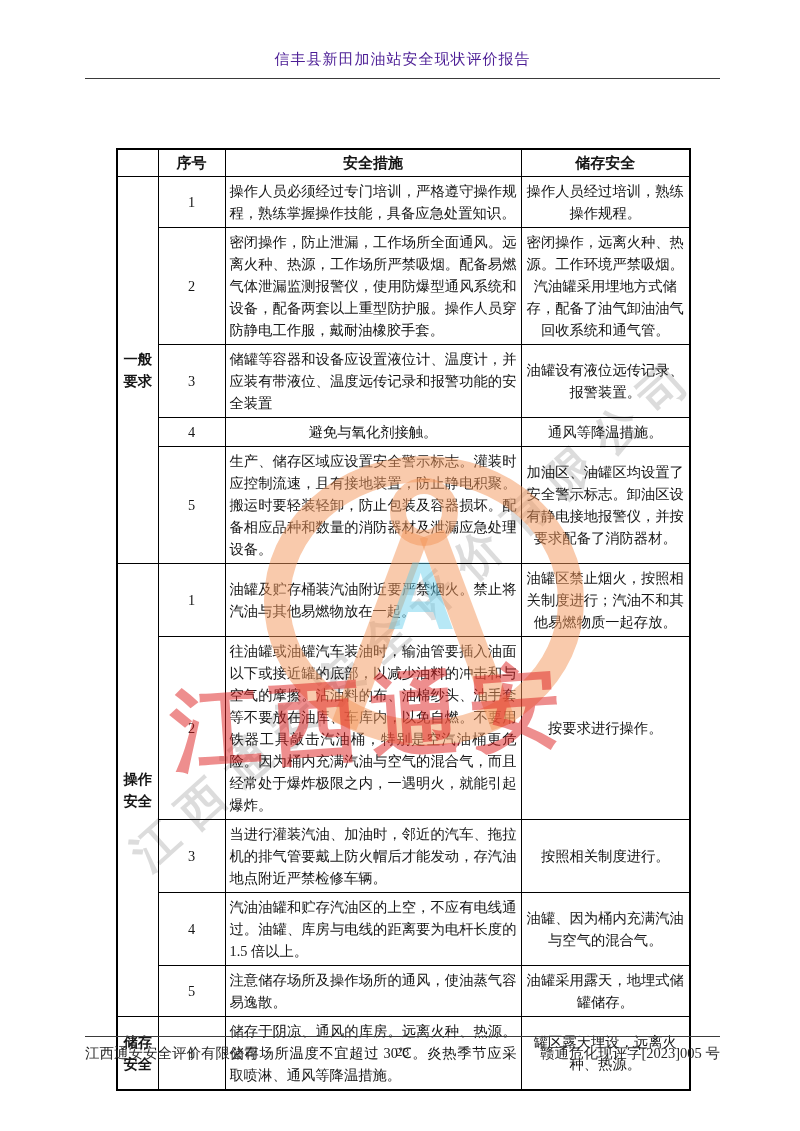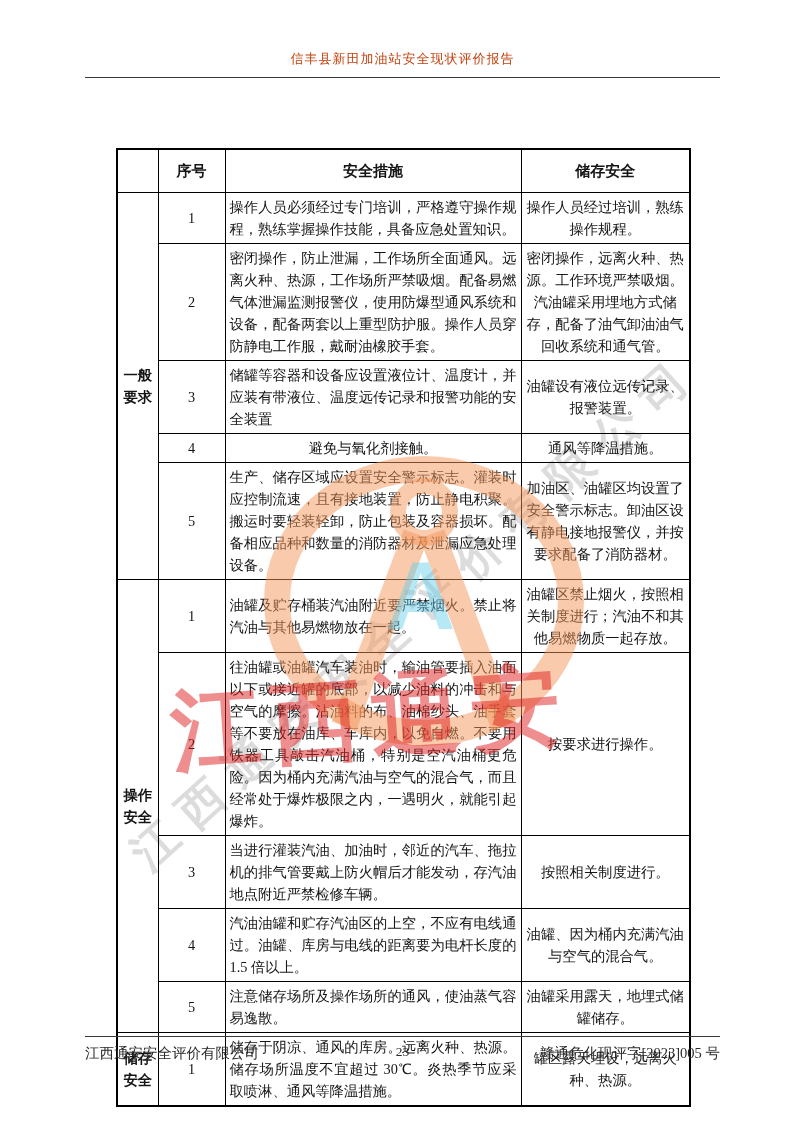--- a/index.html
+++ b/index.html
@@ -4,42 +4,42 @@
 <style>
   html,body{margin:0;padding:0;background:#888;}
   .page{
     position:relative; width:800px; height:1131px; background:#ffffff;
     font-family:"Liberation Serif", serif; color:#1a1a1a; overflow:hidden;
     margin:0 auto;
   }
   
   .report-header{
     position:absolute; left:85px; right:80px; top:50px;
-    text-align:center; font-size:13px; color:#c2410c;
+    text-align:center; font-size:15px; color:#4c1d95;
     padding-bottom:9px; border-bottom:1.6px solid #3a3a3a;
     letter-spacing:1px; z-index:1;
   }
   
   .table-caption{
     position:absolute; left:0; right:0; top:116px;
     text-align:center; font-weight:bold; font-size:17px; color:#111;
     letter-spacing:1px; z-index:1;
   }
   
   table.safety{
     position:absolute; left:116px; top:148px; width:573px;
     border-collapse:collapse; table-layout:fixed;
     border:2px solid #000; z-index:1; background:transparent;
   }
   table.safety th, table.safety td{
     border:1px solid #000; font-size:14.3px; line-height:22px;
     padding:3px 4px; vertical-align:middle; color:#151515;
     word-break:break-all; overflow-wrap:anywhere;
   }
-  table.safety th{font-weight:bold; text-align:center; font-size:15px; padding:10px;}
+  table.safety th{font-weight:bold; text-align:center; font-size:15px; padding:2px;}
   td.cat{text-align:center; font-size:15px; padding:2px 1px; line-height:24px;font-weight:bold;}
   td.no{text-align:center;}
   td.measure{text-align:justify;}
   td.measure.center{text-align:center;}
   td.status{text-align:center; padding:3px 5px;}
   
   .footer{
     position:absolute; left:85px; right:80px; top:1036px;
     border-top:1.6px solid #3a3a3a; padding-top:7px;
     font-size:14.5px; color:#2a2a2a; z-index:1;

